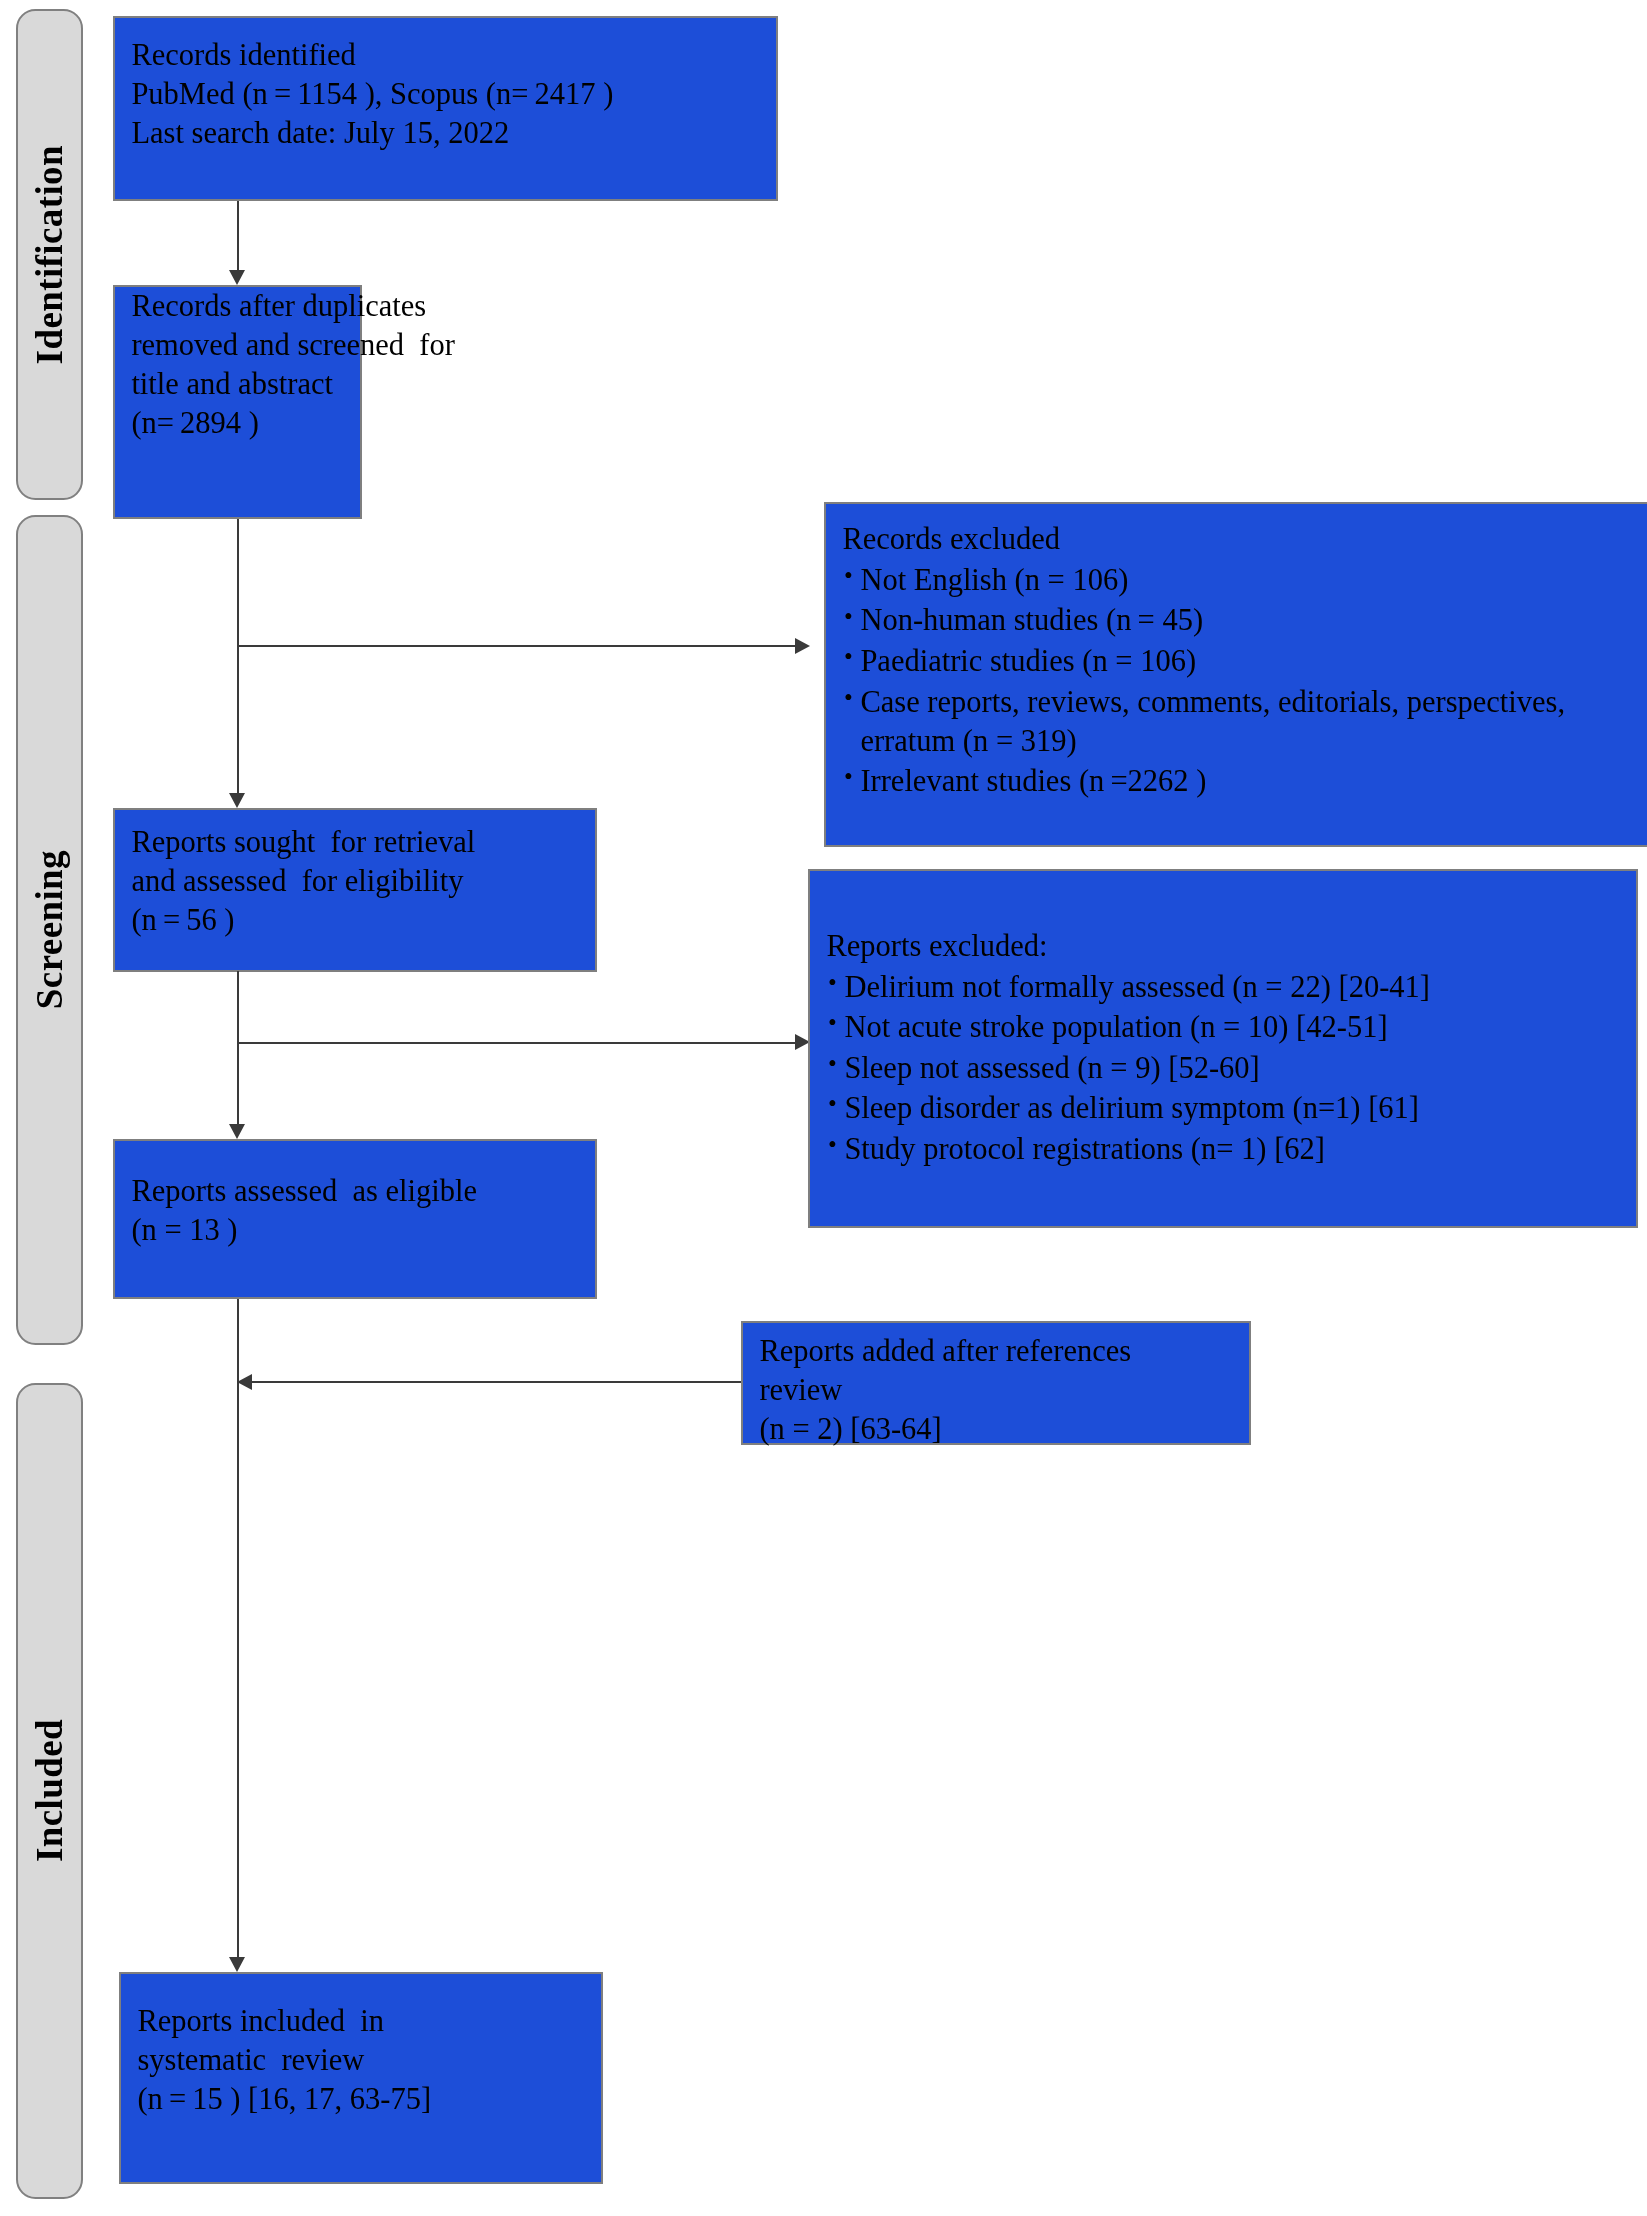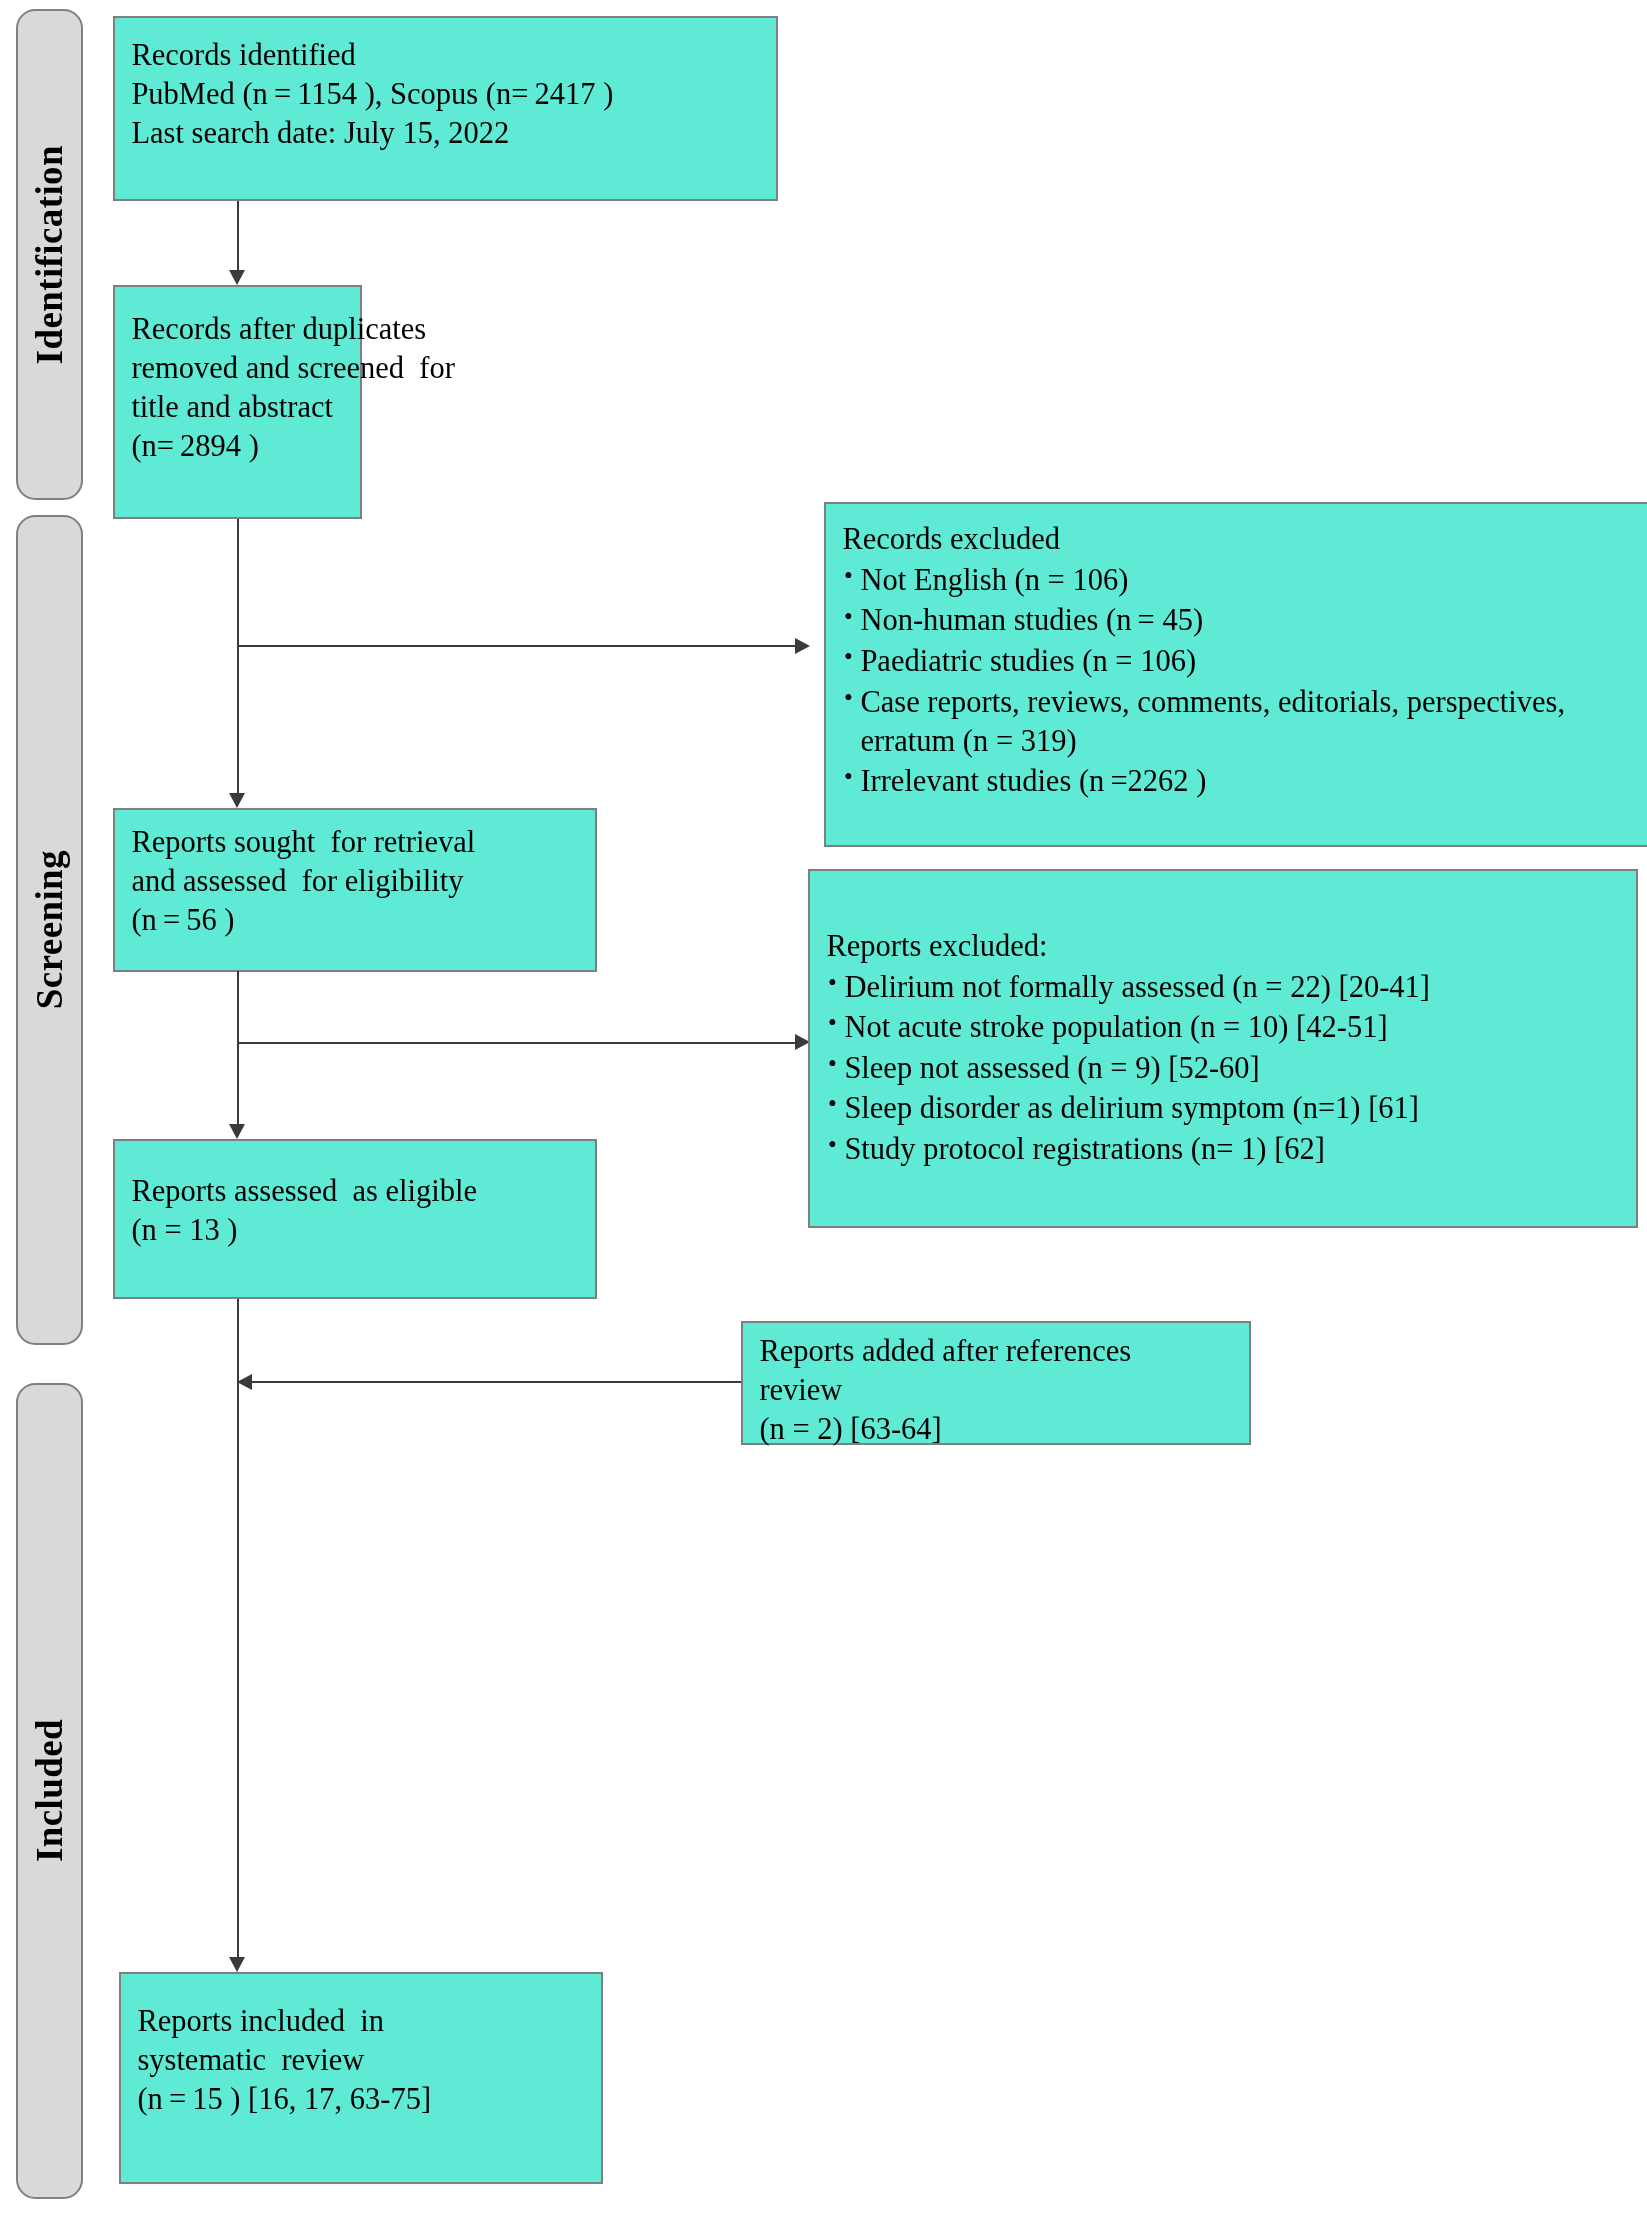--- a/index.html
+++ b/index.html
@@ -38,21 +38,21 @@
     font-weight: bold;
     font-size: 37px;
     letter-spacing: 0.4px;
     color: #000000;
     white-space: nowrap;
   }
 
   
   .flow-box {
     position: absolute;
-    background: #5eead4;
+    background: #1d4ed8;
     border: 2.2px solid #7f7f7f;
     box-sizing: border-box;
     padding: 10.4px 15px 10.4px 16.4px;
     font-size: 30.5px;
     line-height: 1.28;
   }
   .flow-box .line {
     white-space: pre;
   }
 
@@ -135,21 +135,21 @@
 
   <div class="flow-box" style="left:113px; top:16.4px; width:665px; height:185px; padding-top:18px;">
     <div class="line">Records identified</div>
     <div class="line">PubMed (n = 1154 ), Scopus (n= 2417 )</div>
     <div class="line">Last search date: July 15, 2022</div>
   </div>
 
   <div class="vline" style="left:237px; top:201px; height:69px;"></div>
   <div class="arrow-down" style="left:229px; top:270px;"></div>
 
-  <div class="flow-box" style="left:113px; top:285px; width:249px; height:234px; padding-top:23px;">
+  <div class="flow-box" style="left:113px; top:285px; width:249px; height:234px; padding-top:0;">
     <div class="line">Records after duplicates</div>
     <div class="line">removed and screened  for</div>
     <div class="line">title and abstract</div>
     <div class="line">(n= 2894 )</div>
   </div>
 
   <div class="vline" style="left:237px; top:519px; height:274px;"></div>
   <div class="arrow-down" style="left:229px; top:793px;"></div>
 
   <div class="hline" style="left:238px; top:645px; width:558px;"></div>

